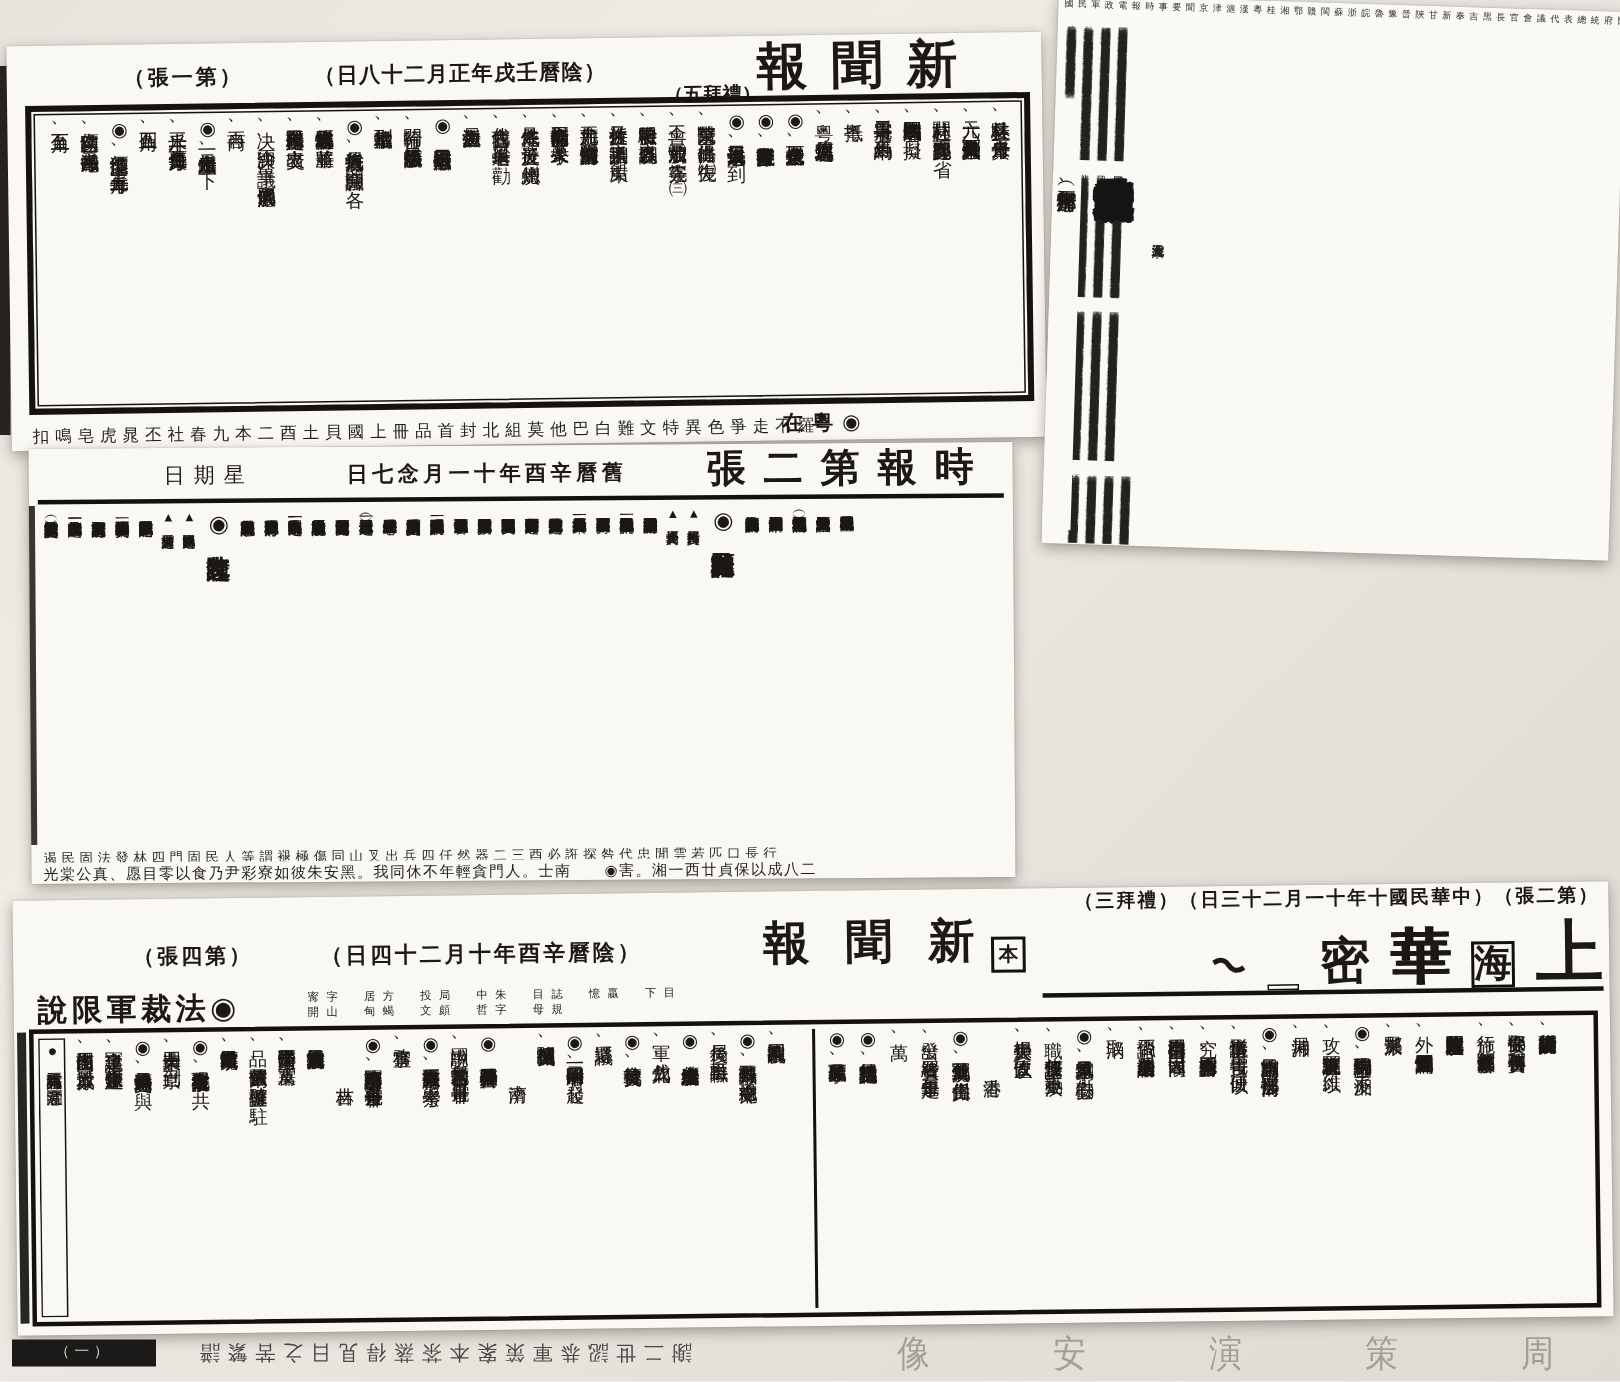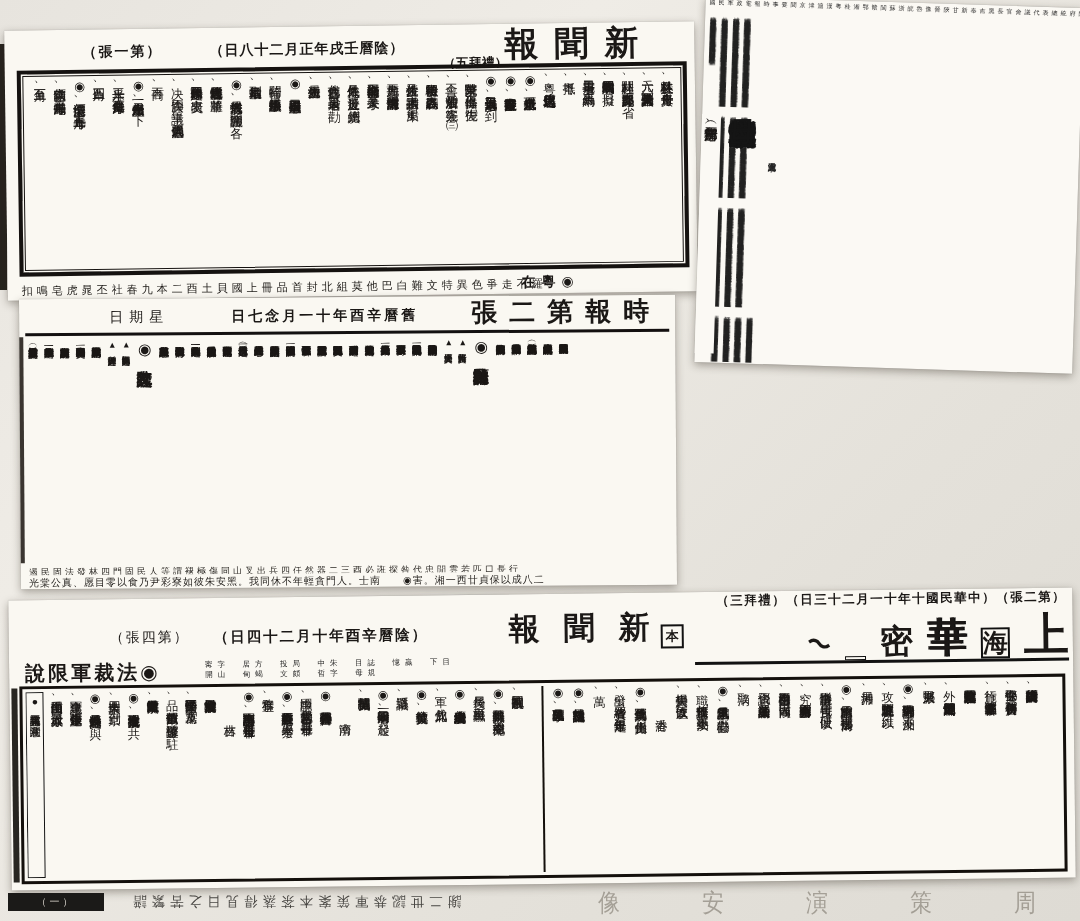--- a/index.html
+++ b/index.html
@@ -48,21 +48,21 @@
   .c-cols{height:218px;font-size:9.7px;line-height:15.8px;}
   .h-big{font-size:15.5px;line-height:24px;font-weight:700;}
   .subs .vcol{font-size:8.6px;line-height:12px;padding-block-end:2px;}
   .c-cut1{position:absolute;left:8px;right:8px;bottom:14px;height:9px;overflow:hidden;font-size:9px;letter-spacing:3px;white-space:nowrap;color:#2b2824;}
   .c-cut2{position:absolute;left:8px;right:8px;bottom:1px;height:12px;overflow:hidden;font-size:10px;letter-spacing:1px;white-space:nowrap;color:#1e1b18;}
   #clipC:before{content:"";position:absolute;left:0;top:38px;bottom:26px;width:4px;background:#17130e;opacity:.85;}
 
   
   #clipD{left:10px;top:594px;width:1064px;height:290px;transform:rotate(-0.7deg);}
   .d-topline{position:absolute;right:6px;top:1px;font-size:12.5px;font-weight:700;letter-spacing:1.5px;}
-  .d-pg{position:absolute;left:80px;top:30px;font-size:14px;font-weight:400;letter-spacing:2px;margin-left:21px;}
+  .d-pg{position:absolute;left:80px;top:30px;font-size:14px;font-weight:700;letter-spacing:2px;}
   .d-date{position:absolute;left:205px;top:30px;font-size:14.5px;font-weight:700;letter-spacing:2px;}
   .d-mast{position:absolute;left:500px;top:14px;font-size:31px;font-weight:900;letter-spacing:24px;white-space:nowrap;}
   .d-boxlabel{position:absolute;left:652px;top:32px;border:2px solid #121212;font-size:13px;font-weight:700;padding:1px 3px;}
   .d-ad{position:absolute;left:686px;top:22px;right:4px;height:48px;display:flex;flex-direction:row-reverse;align-items:flex-end;gap:14px;border-bottom:3px solid #121212;overflow:hidden;}
   .d-ad .vcol{display:inline-block;font-weight:900;}
   .d-ad .vcol:nth-child(1){font-size:45px;line-height:46px;}
   .d-ad .vcol:nth-child(2){font-size:25px;border:2px solid #101010;line-height:27px;}
   .d-ad .vcol:nth-child(3){font-size:40px;line-height:42px;text-shadow:1.5px 0 0 #111;}
   .d-ad .vcol:nth-child(4){font-size:33px;line-height:36px;}
   .d-ad .vcol:nth-child(5){font-size:15px;writing-mode:vertical-rl;text-orientation:upright;line-height:17px;border:1.5px solid #111;padding:1px;}

